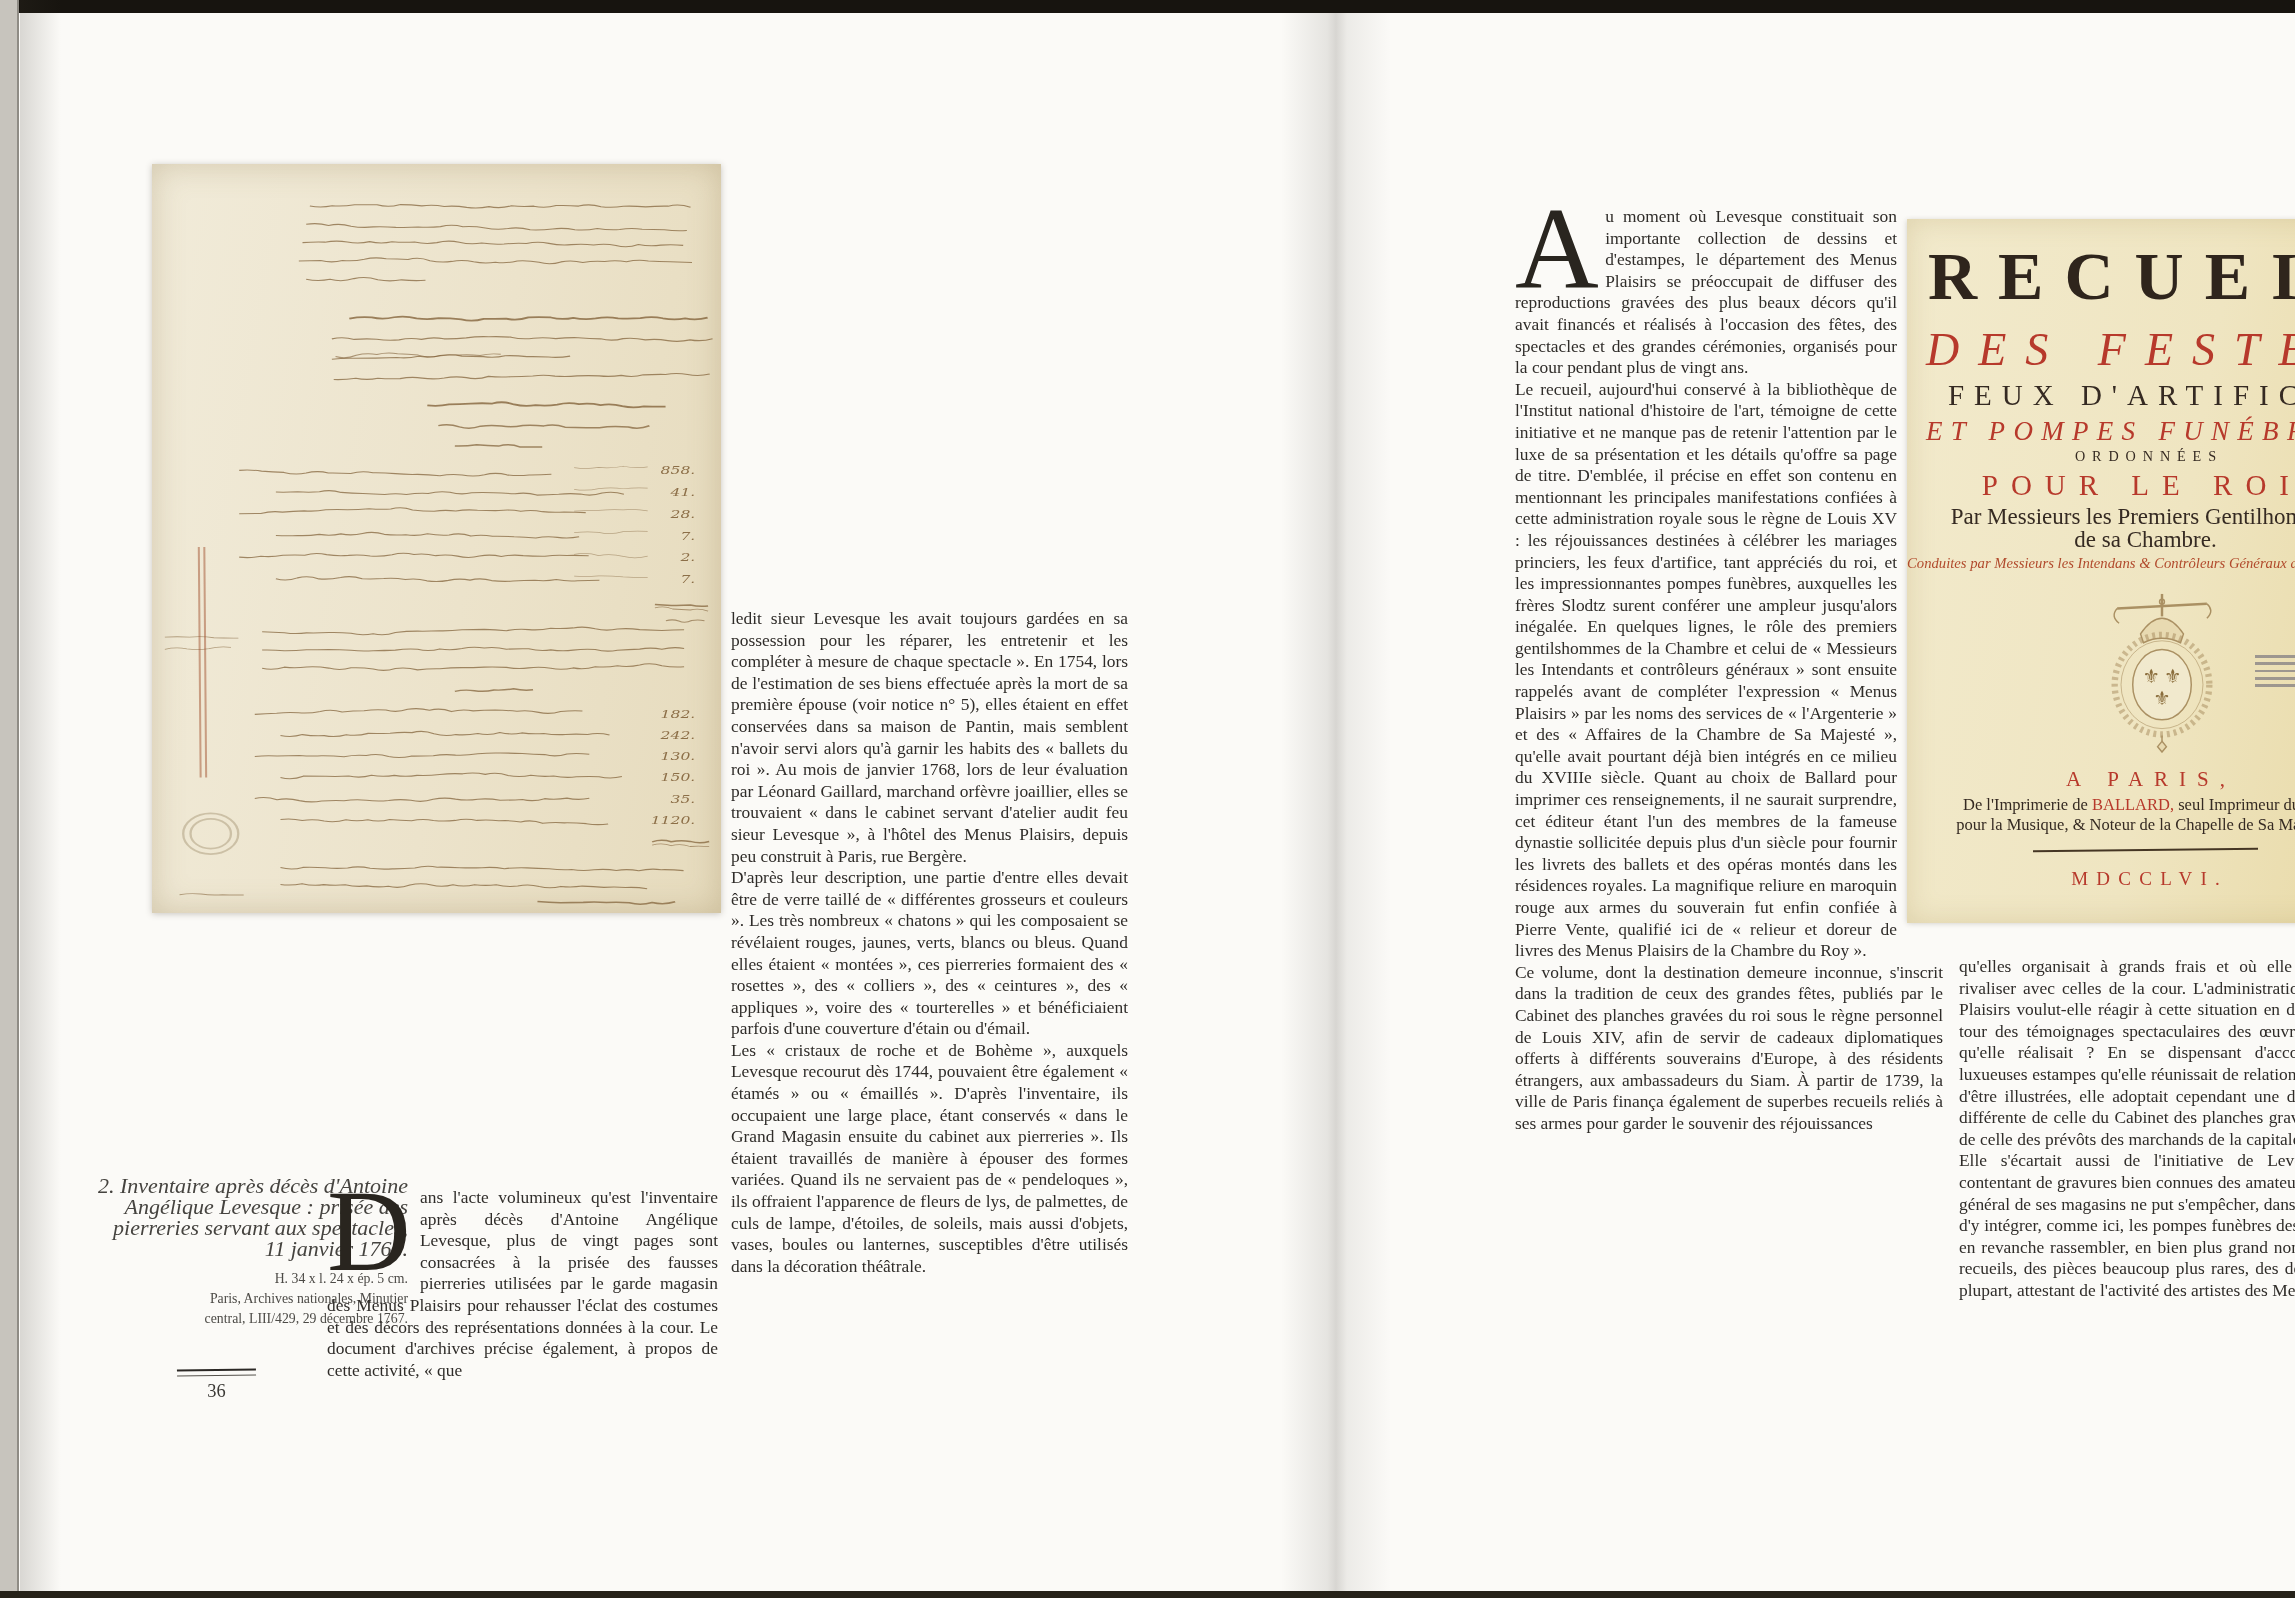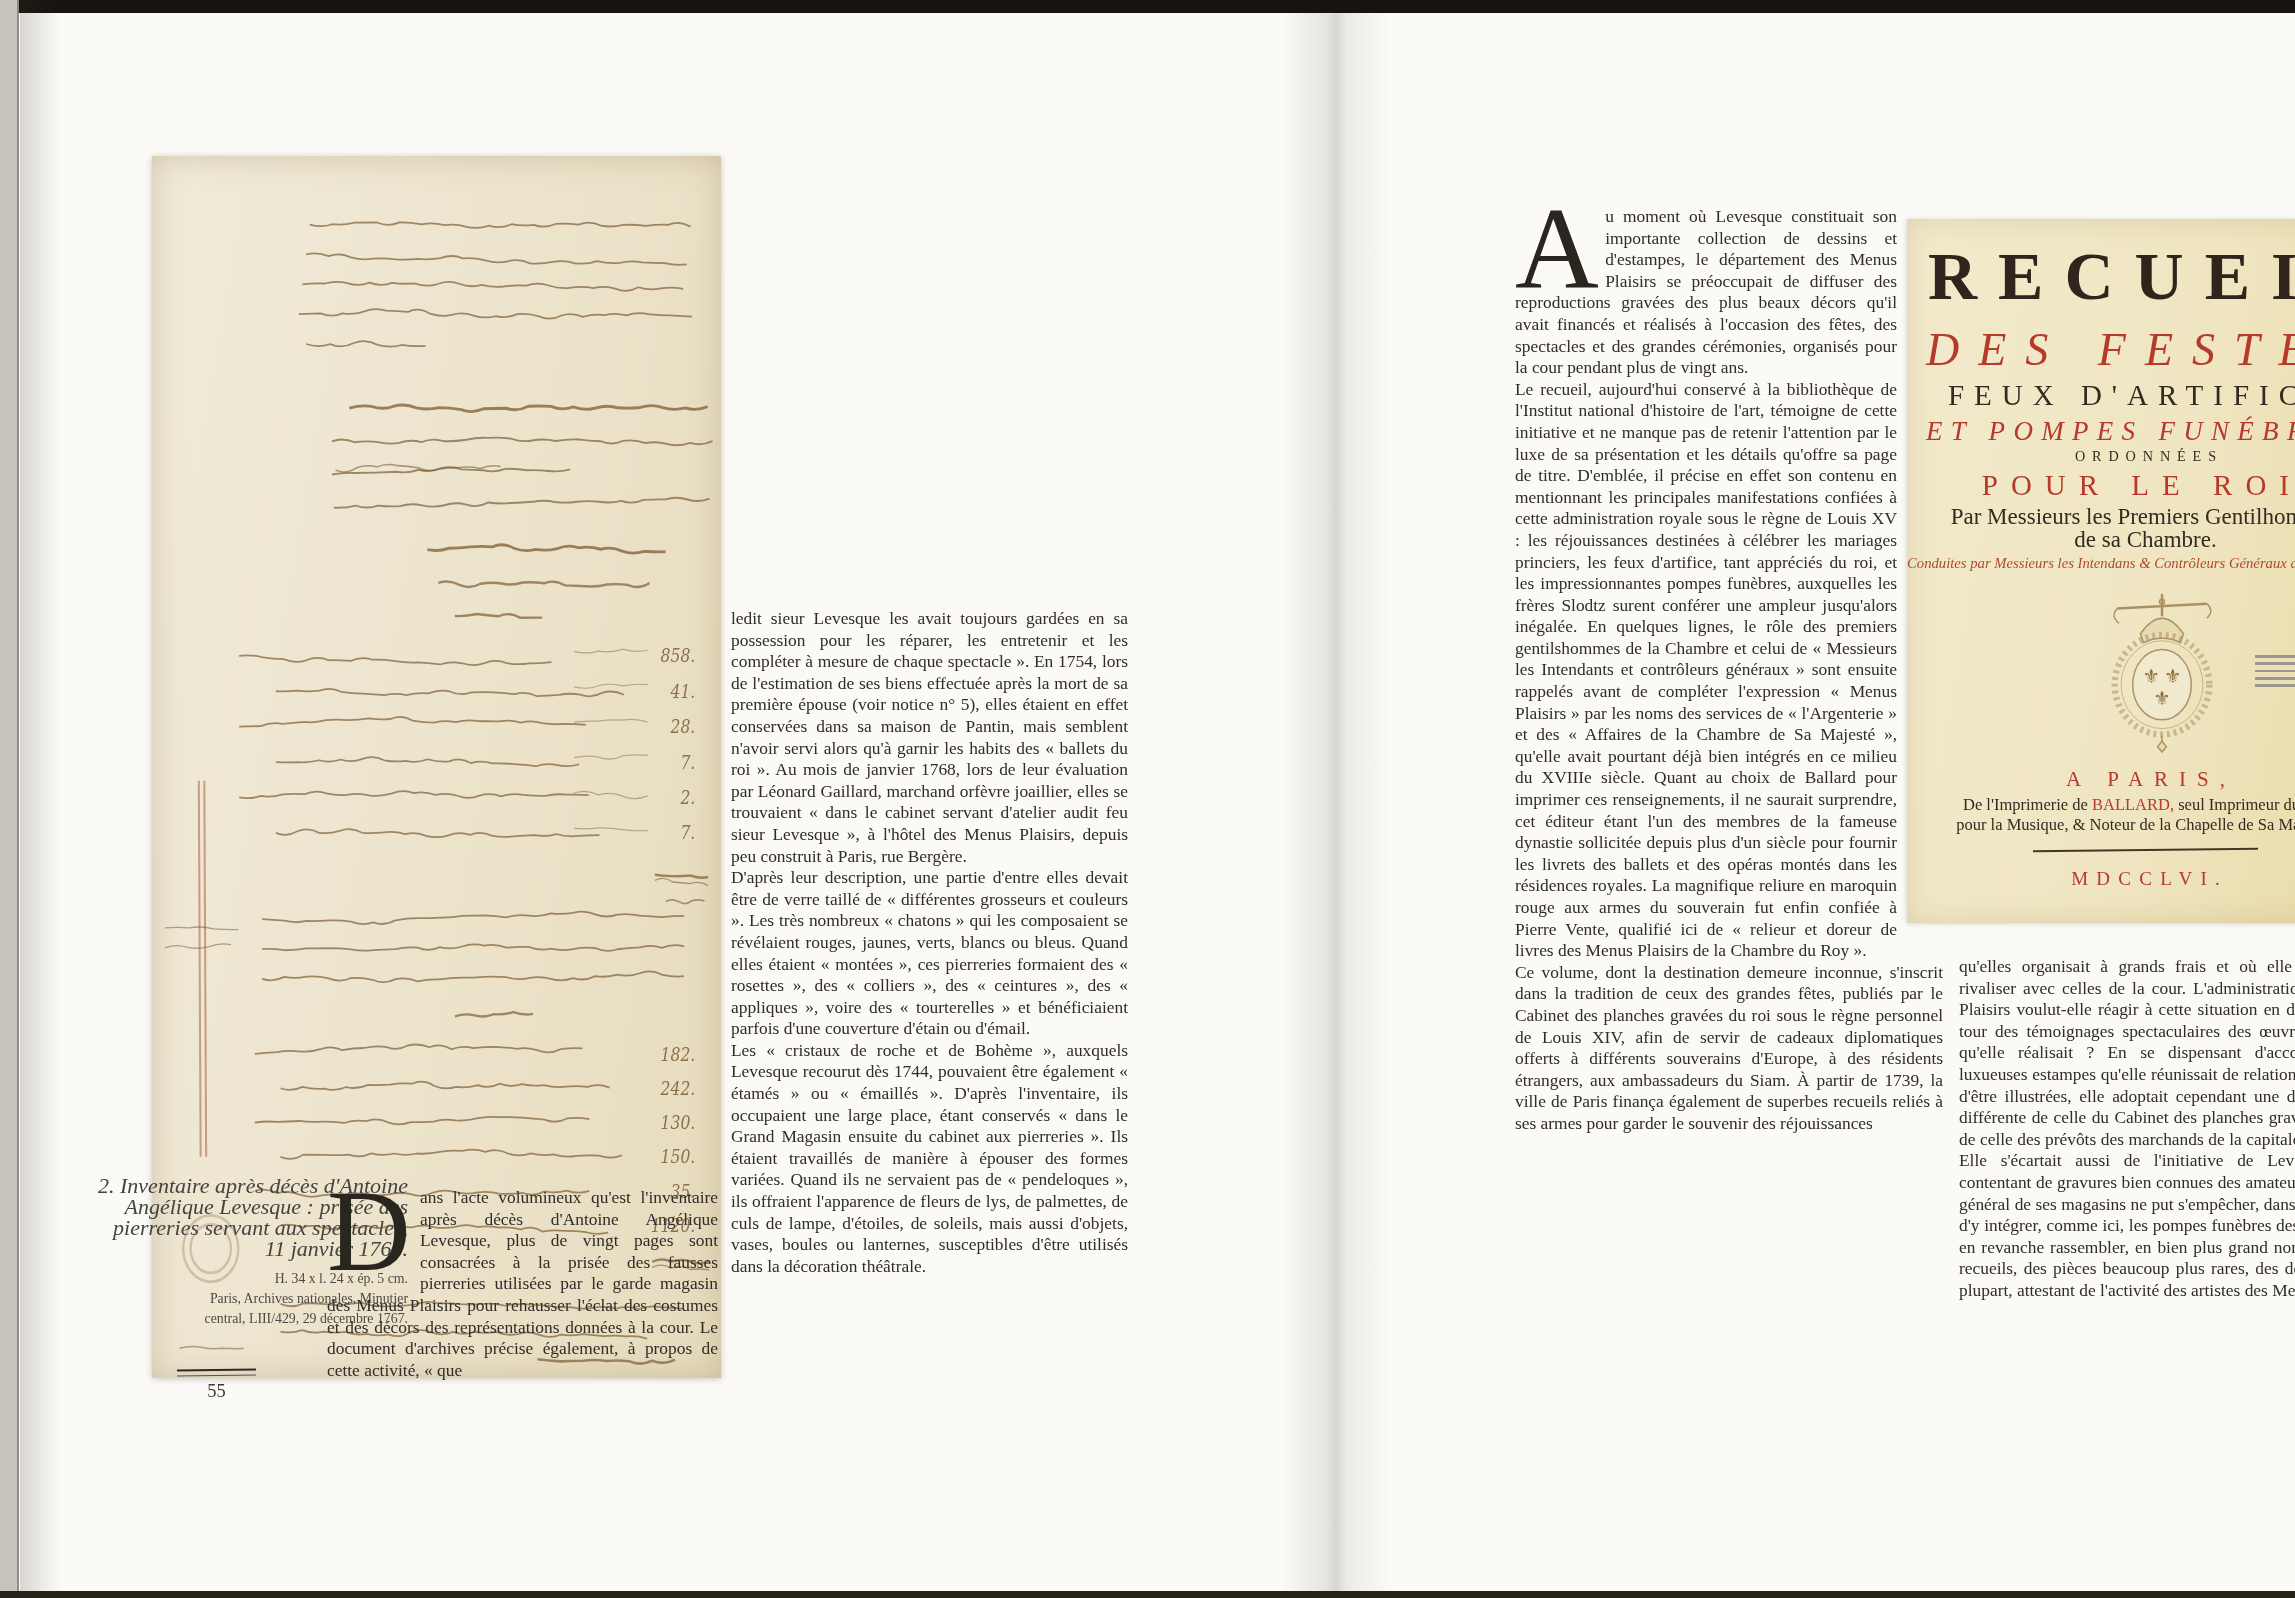--- a/index.html
+++ b/index.html
@@ -15,21 +15,21 @@
       background:linear-gradient(to right,rgba(40,35,25,0),rgba(40,35,25,.10) 42%,rgba(40,35,25,.17) 50%,rgba(40,35,25,.07) 60%,rgba(40,35,25,0));}
 
   
   .col{position:absolute;text-align:justify;font-size:17.4px;line-height:21.6px;color:#2f2c29;
        hyphens:auto;-webkit-hyphens:auto;}
   .col p{margin:0;padding:0;}
   .dropcap{float:left;font-size:116px;line-height:86px;padding:0.9px 9.2px 0 0;color:#29251f;}
   .dropcap.a{line-height:84px;padding-right:6.4px;}
 
   
-  .manuscript{position:absolute;left:152px;top:156px;width:569px;height:1222px;margin:0;
+  .manuscript{position:absolute;left:152px;top:164px;width:569px;height:749px;margin:0;
       background:linear-gradient(100deg,#f1ebd9 0%,#ece3cb 55%,#e6dbbd 100%);
       box-shadow:inset 0 0 32px rgba(140,115,70,.30), 0 1.4px 6.4px rgba(50,45,30,.25);}
   .manuscript svg{display:block;width:100%;height:100%;}
 
   .caption{position:absolute;left:92px;top:1175px;width:316px;text-align:right;}
   .caption-italic{font-style:italic;font-size:22px;line-height:21px;color:#45433f;}
   .caption-small{margin-top:10px;font-size:13.8px;line-height:20px;color:#4c4a46;white-space:pre-line;}
 
   .col-a{left:327px;top:1187px;width:391px;height:184px;}
   .col-b{left:731px;top:608px;width:397px;height:762px;}
@@ -158,21 +158,21 @@
     </div>
 
     <div class="col col-b">
       <p>ledit sieur Levesque les avait toujours gardées en sa possession pour les réparer, les entretenir et les compléter à mesure de chaque spectacle ». En 1754, lors de l'estimation de ses biens effectuée après la mort de sa première épouse (voir notice n° 5), elles étaient en effet conservées dans sa maison de Pantin, mais semblent n'avoir servi alors qu'à garnir les habits des « ballets du roi ». Au mois de janvier 1768, lors de leur évaluation par Léonard Gaillard, marchand orfèvre joaillier, elles se trouvaient « dans le cabinet servant d'atelier audit feu sieur Levesque », à l'hôtel des Menus Plaisirs, depuis peu construit à Paris, rue Bergère.</p>
       <p>D'après leur description, une partie d'entre elles devait être de verre taillé de « différentes grosseurs et couleurs ». Les très nombreux « chatons » qui les composaient se révélaient rouges, jaunes, verts, blancs ou bleus. Quand elles étaient « montées », ces pierreries formaient des « rosettes », des « colliers », des « ceintures », des « appliques », voire des « tourterelles » et bénéficiaient parfois d'une couverture d'étain ou d'émail.</p>
       <p>Les « cristaux de roche et de Bohème », auxquels Levesque recourut dès 1744, pouvaient être également « étamés » ou « émaillés ». D'après l'inventaire, ils occupaient une large place, étant conservés « dans le Grand Magasin ensuite du cabinet aux pierreries ». Ils étaient travaillés de manière à épouser des formes variées. Quand ils ne servaient pas de « pendeloques », ils offraient l'apparence de fleurs de lys, de palmettes, de culs de lampe, d'étoiles, de soleils, mais aussi d'objets, vases, boules ou lanternes, susceptibles d'être utilisés dans la décoration théâtrale.</p>
     </div>
 
     <div class="folio folio-left">
       <div class="orn"></div>
-      <div class="num">55</div>
+      <div class="num">36</div>
     </div>
   </div>
 
   <div>
 
     <div class="col col1">
       <div class="plate-spacer"></div>
       <p><span class="dropcap a">A</span><span>u moment où Levesque constituait son importante collection de dessins et d'estampes, le département des Menus Plaisirs se préoccupait de diffuser des reproductions gravées des plus beaux décors qu'il avait financés et réalisés à l'occasion des fêtes, des spectacles et des grandes cérémonies, organisés pour la cour pendant plus de vingt ans.</span></p>
       <p>Le recueil, aujourd'hui conservé à la bibliothèque de l'Institut national d'histoire de l'art, témoigne de cette initiative et ne manque pas de retenir l'attention par le luxe de sa présentation et les détails qu'offre sa page de titre. D'emblée, il précise en effet son contenu en mentionnant les principales manifestations confiées à cette administration royale sous le règne de Louis XV : les réjouissances destinées à célébrer les mariages princiers, les feux d'artifice, tant appréciés du roi, et les impressionnantes pompes funèbres, auxquelles les frères Slodtz surent conférer une ampleur jusqu'alors inégalée. En quelques lignes, le rôle des premiers gentilshommes de la Chambre et celui de « Messieurs les Intendants et contrôleurs généraux » sont ensuite rappelés avant de compléter l'expression « Menus Plaisirs » par les noms des services de « l'Argenterie » et des « Affaires de la Chambre de Sa Majesté », qu'elle avait pourtant déjà bien intégrés en ce milieu du XVIIIe siècle. Quant au choix de Ballard pour imprimer ces renseignements, il ne saurait surprendre, cet éditeur étant l'un des membres de la fameuse dynastie sollicitée depuis plus d'un siècle pour fournir les livrets des ballets et des opéras montés dans les résidences royales. La magnifique reliure en maroquin rouge aux armes du souverain fut enfin confiée à Pierre Vente, qualifié ici de « relieur et doreur de livres des Menus Plaisirs de la Chambre du Roy ».</p>
       <p>Ce volume, dont la destination demeure inconnue, s'inscrit dans la tradition de ceux des grandes fêtes, publiés par le Cabinet des planches gravées du roi sous le règne personnel de Louis XIV, afin de servir de cadeaux diplomatiques offerts à différents souverains d'Europe, à des résidents étrangers, aux ambassadeurs du Siam. À partir de 1739, la ville de Paris finança également de superbes recueils reliés à ses armes pour garder le souvenir des réjouissances</p>

